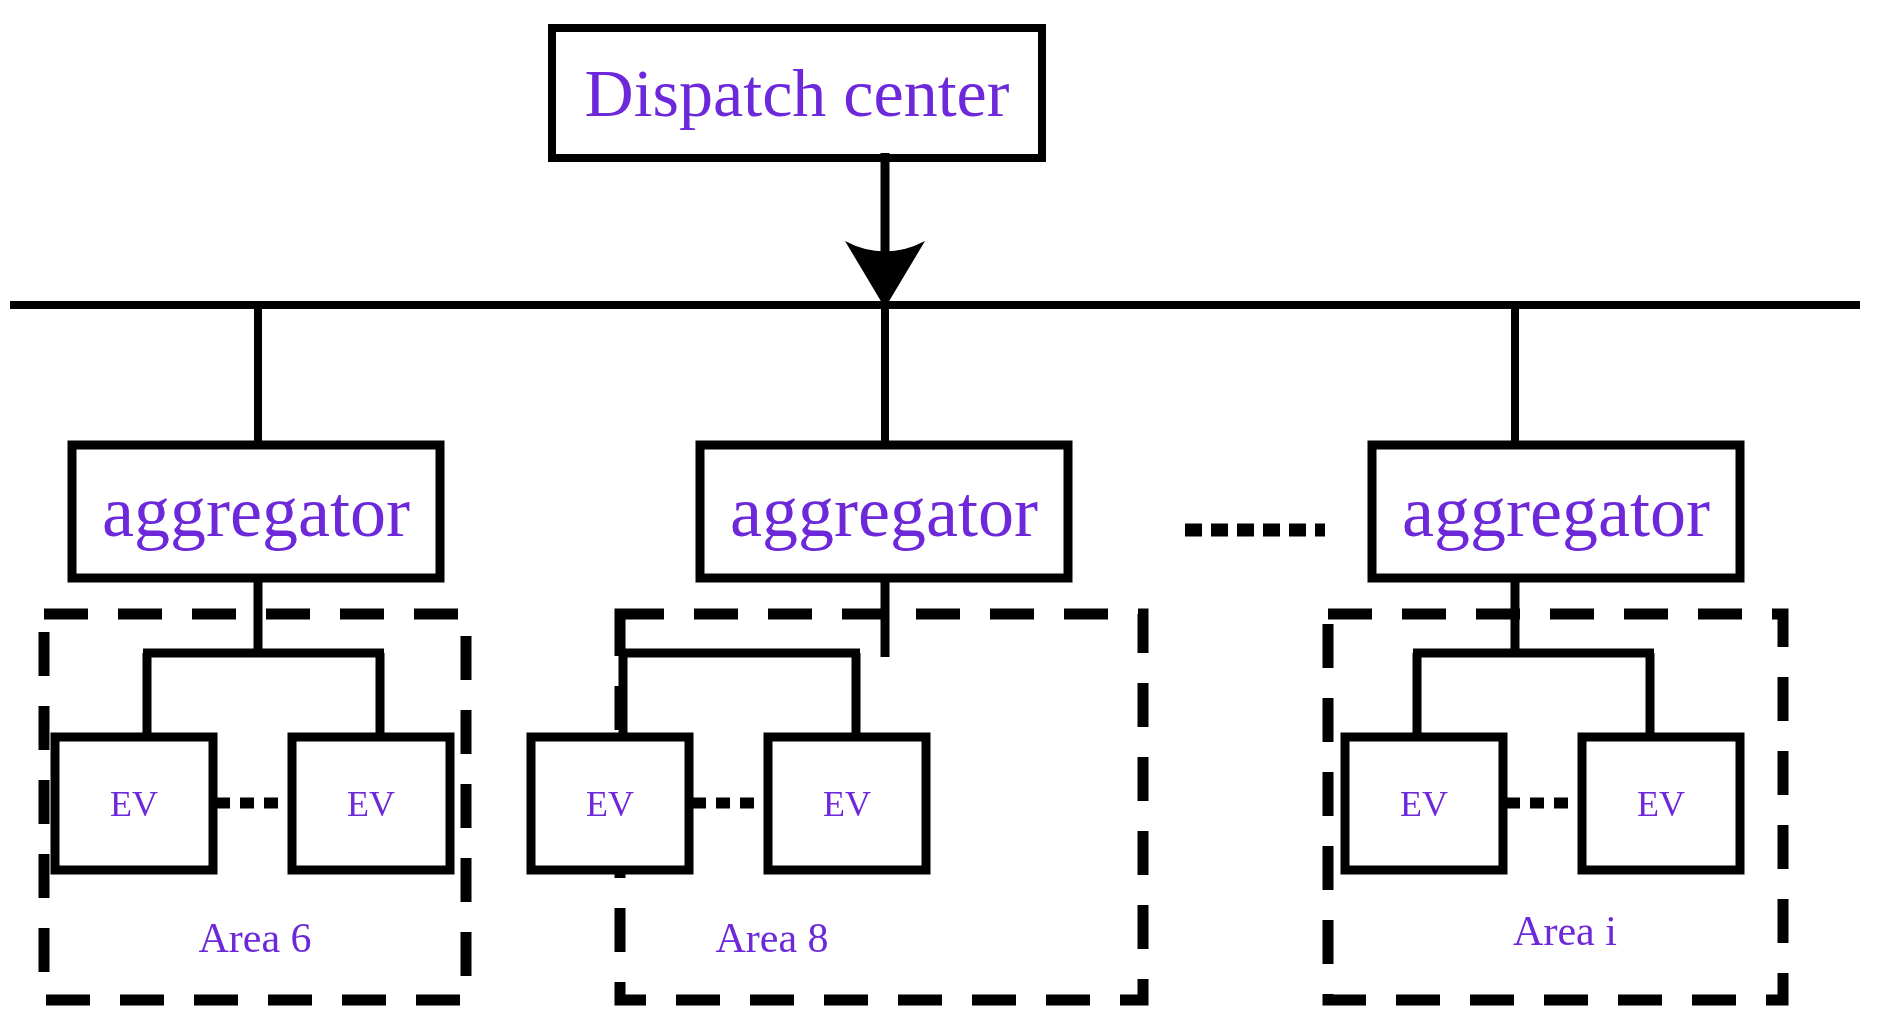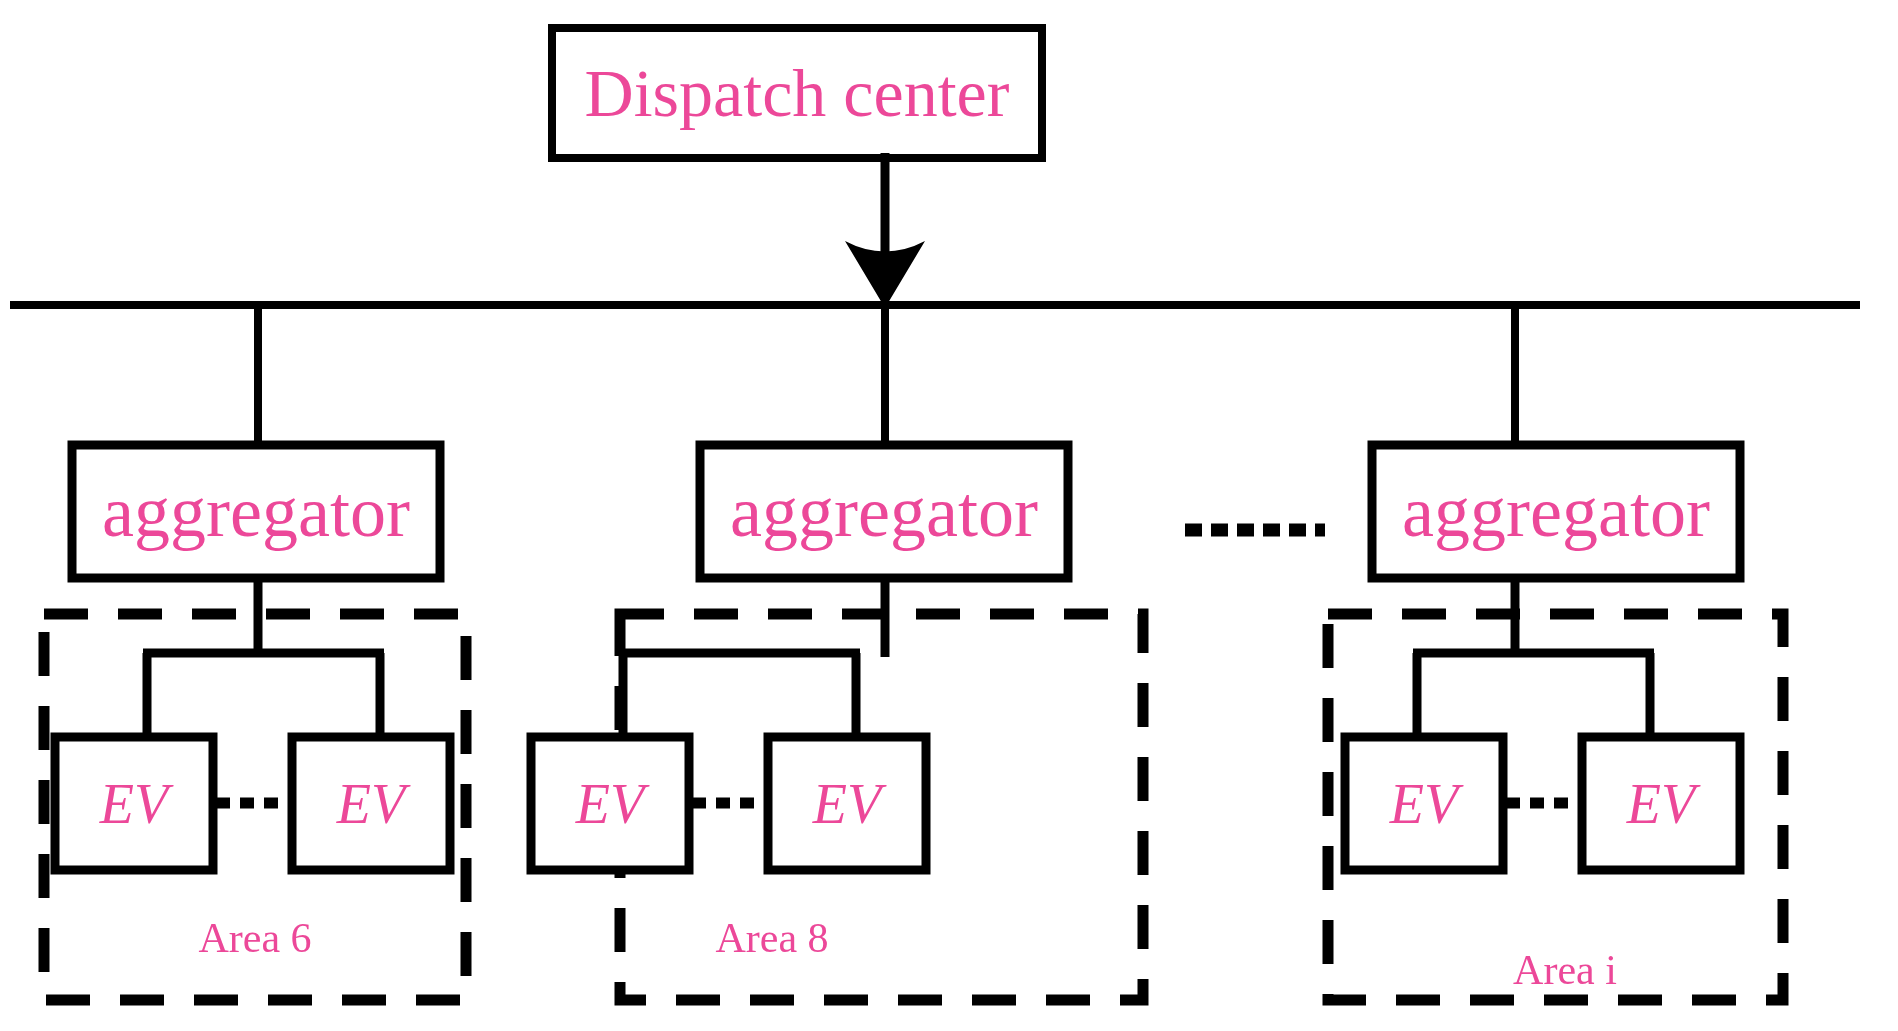--- a/index.html
+++ b/index.html
@@ -23,28 +23,28 @@
     left: 0;
     top: 0;
     width: 1898px;
     height: 1031px;
   }
   .box-label {
     position: absolute;
     display: flex;
     align-items: center;
     justify-content: center;
-    color: #ec4899;
+    color: #6d28d9;
     white-space: nowrap;
     line-height: 1;
     user-select: none;
   }
   .label-dispatch { font-size: 68px; }
   .label-aggregator { font-size: 72px; }
-  .label-ev { font-size: 56px; font-style: italic; }
+  .label-ev { font-size: 36px; }
   .label-area { font-size: 42px; }
 </style>
 </head>
 <body>
 
 <div id="canvas">
 
   <svg id="diagram-svg" viewBox="0 0 1898 1031" xmlns="http://www.w3.org/2000/svg">
 
     <rect x="552" y="28" width="490" height="130" fill="#ffffff" stroke="#000000" stroke-width="8"></rect>
@@ -109,15 +109,15 @@
   <div class="box-label label-ev" style="left:768px; top:737px; width:158px; height:133px;">EV</div>
 
   <div class="box-label label-ev" style="left:1345px; top:737px; width:158px; height:133px;">EV</div>
 
   <div class="box-label label-ev" style="left:1582px; top:737px; width:158px; height:133px;">EV</div>
 
   <div class="box-label label-area" style="left:55px; top:908px; width:400px; height:60px;">Area 6</div>
 
   <div class="box-label label-area" style="left:572px; top:908px; width:400px; height:60px;">Area 8</div>
 
-  <div class="box-label label-area" style="left:1365px; top:940px; width:400px; height:60px;">Area i</div>
+  <div class="box-label label-area" style="left:1365px; top:901px; width:400px; height:60px;">Area i</div>
 
 </div>
 
 </body></html>

